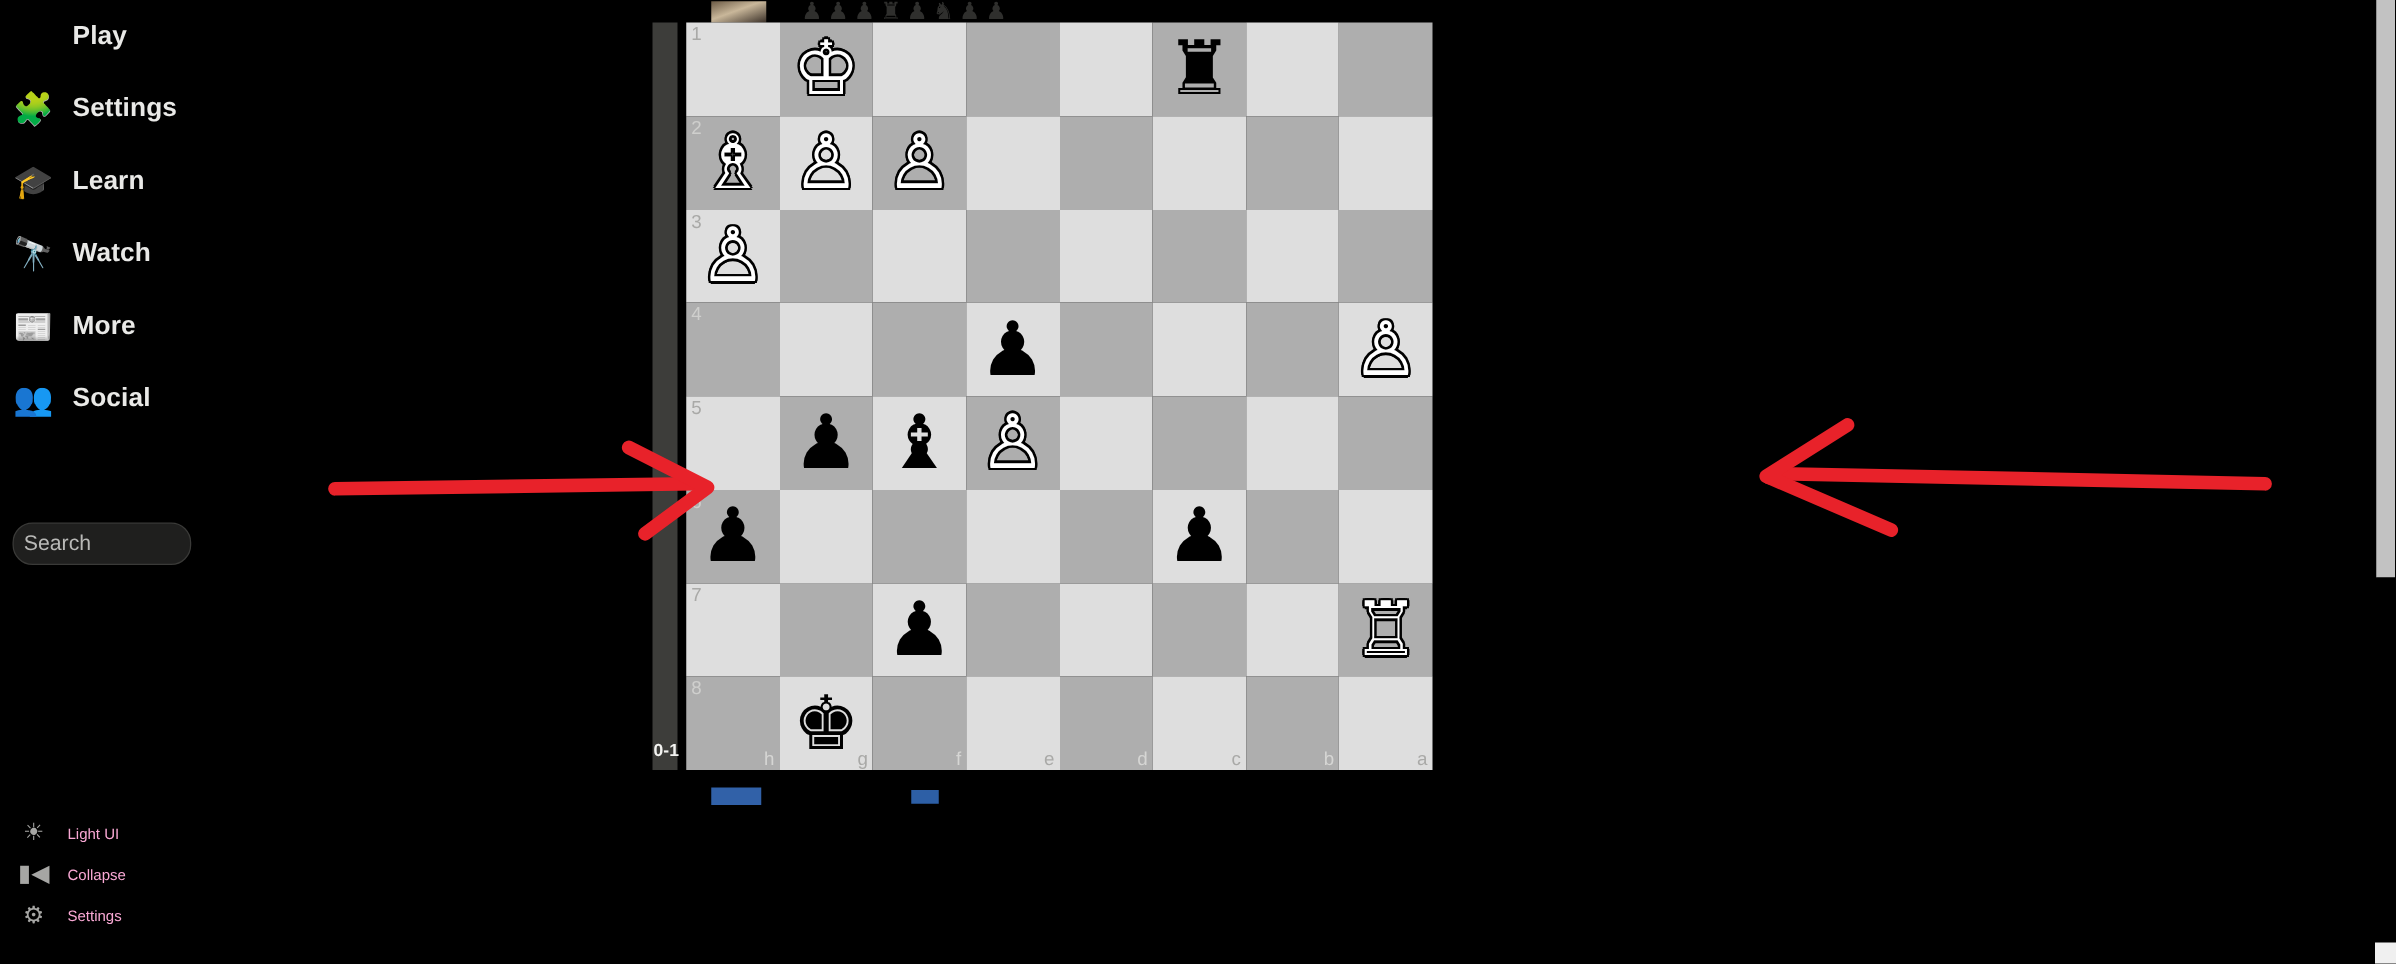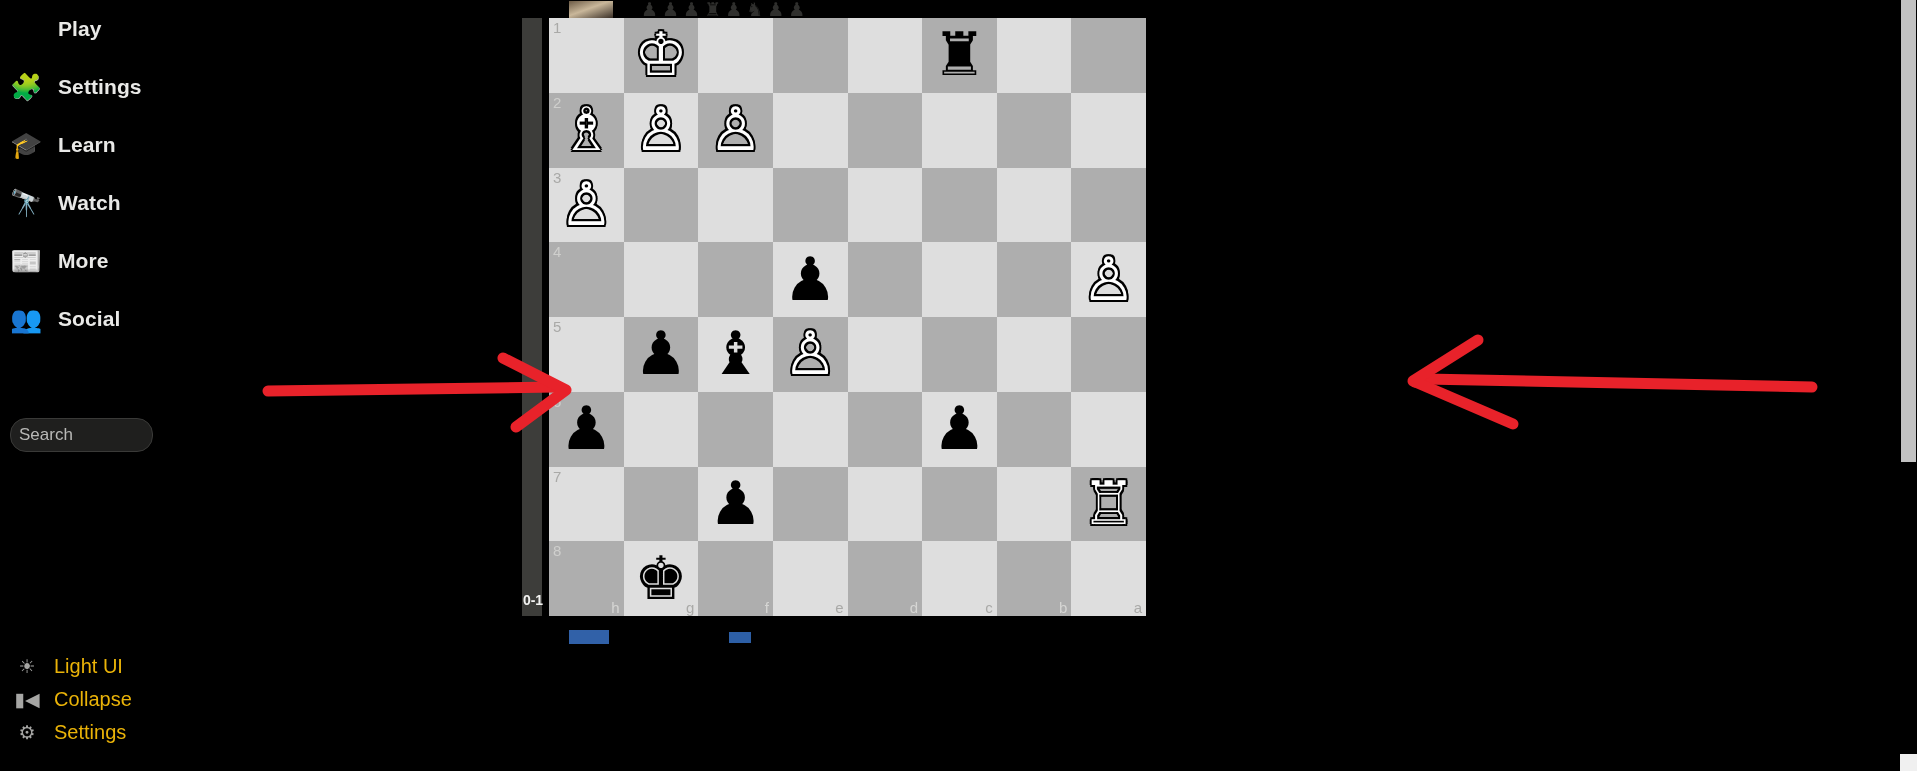--- a/index.html
+++ b/index.html
@@ -63,21 +63,21 @@
     display: flex; align-items: center;
     height: 33px; padding-left: 12px;
     box-sizing: border-box; cursor: pointer;
   }
   .bottom-icon {
     width: 30px; height: 24px;
     display: flex; align-items: center; justify-content: center;
     margin-right: 12px; flex: 0 0 30px;
     color: #a6a6a4; font-size: 19px; line-height: 1;
   }
-  .bottom-label { color: #eab308; font-size: 20px; }
+  .bottom-label { color: #f9a8d4; font-size: 12px; }
 
   
   .board-col { position: absolute; left: 510px; top: 0; width: 640px; height: 771px; }
 
   .topbar {
     position: absolute; left: 39px; top: 0;
     width: 601px; height: 18px;
     display: flex; align-items: center;
   }
   .avatar-top {

